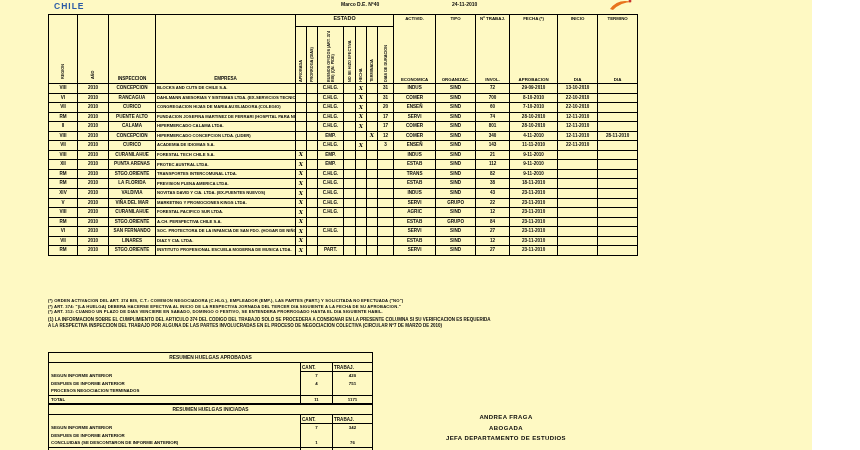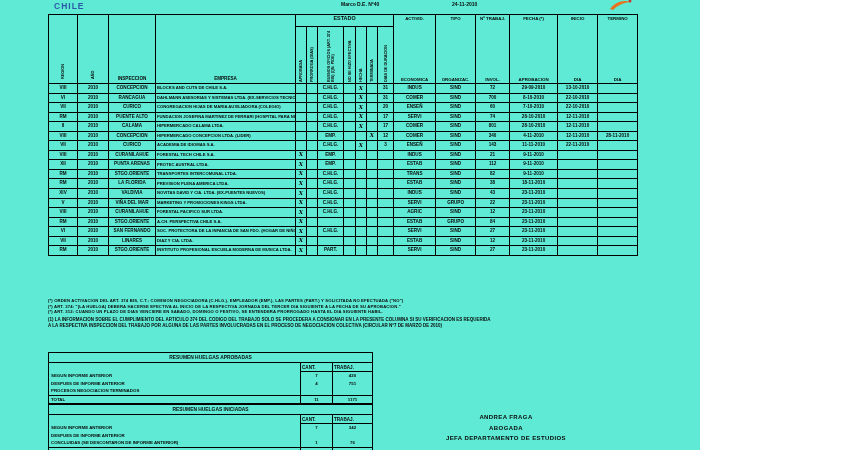--- a/index.html
+++ b/index.html
@@ -1,16 +1,16 @@
 <!DOCTYPE html>
 <html><head>
 <meta charset="utf-8">
 <style>
   html,body{margin:0;padding:0;background:#fff;}
-  .page{position:relative;width:700px;height:450px;background:#5eead4;overflow:hidden;
+  .page{position:relative;width:812px;height:450px;background:#fef9c3;overflow:hidden;
         font-family:"Liberation Sans",sans-serif;color:#0a0a0a;}
   
   .chile-logo{position:absolute;left:54px;top:-3px;width:50px;}
   .chile-star{width:9px;height:4px;margin-left:6px;overflow:hidden;}
   .chile-text{font-size:8.5px;font-weight:800;color:#2b5ba6;letter-spacing:1px;}
   .docref{position:absolute;left:341px;top:1px;font-size:5px;font-weight:bold;}
   .docdate{position:absolute;left:452px;top:1px;font-size:5px;font-weight:bold;}
   .dt-icon{position:absolute;left:608px;top:-3px;}
   
   table{border-collapse:collapse;table-layout:fixed;}

